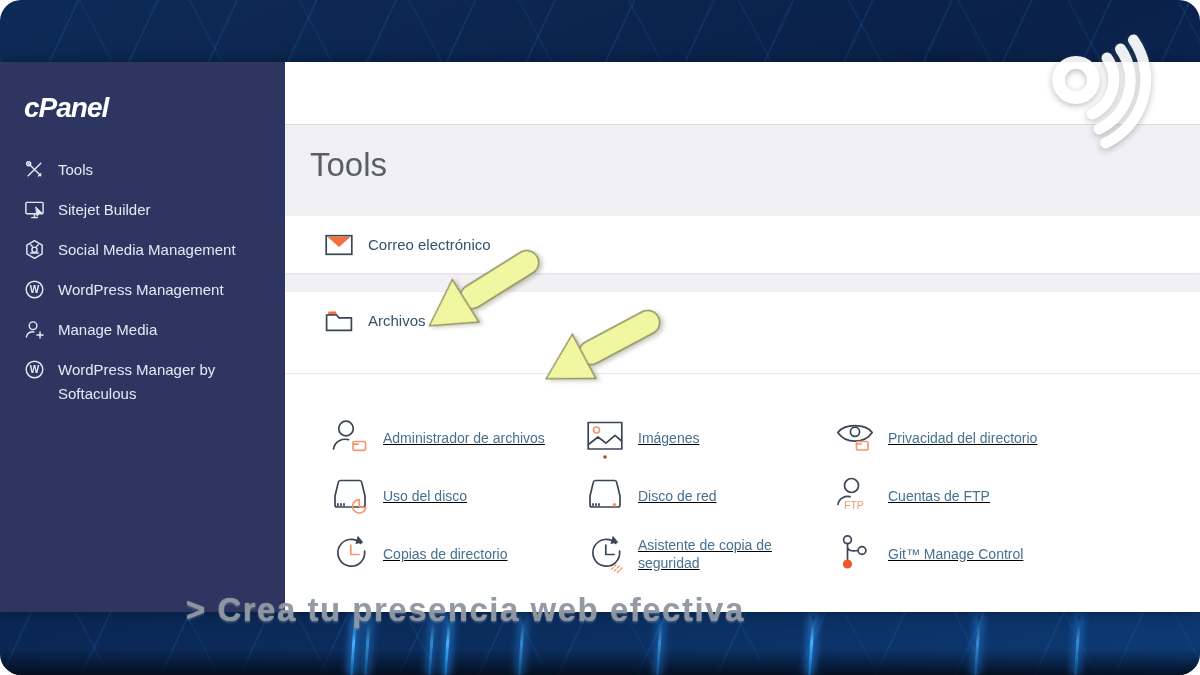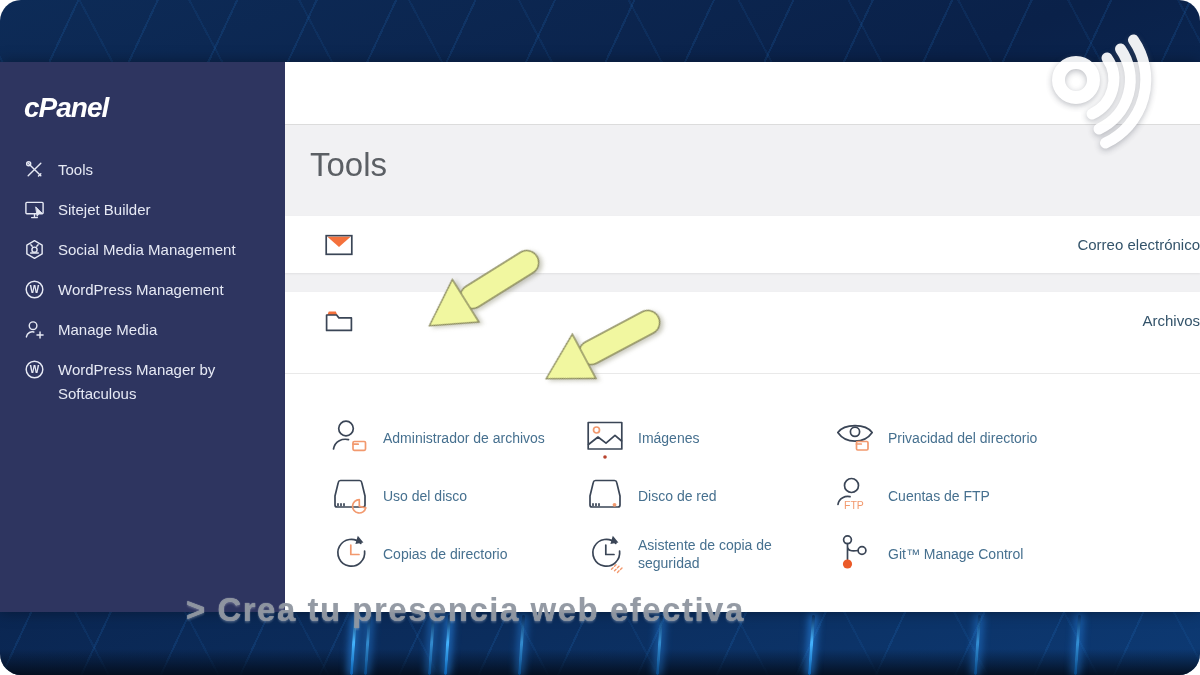--- a/index.html
+++ b/index.html
@@ -39,28 +39,28 @@
 
   .main { flex:1; display:flex; flex-direction:column; background:#f1f1f3; min-width:0; }
   .topbar { height:63px; flex:0 0 63px; background:#fff; border-bottom:1px solid #dcdcdc; }
   .content { flex:1; display:flex; flex-direction:column; min-height:0; }
   .page-title { font-size:33px; font-weight:400; color:#5b5f64; margin:21px 0 0 25px; }
 
   .panel { background:#fff; box-shadow:0 1px 2px rgba(0,0,0,.07); }
   .panel-email { margin-top:32px; height:57px; flex:0 0 57px; }
   .panel-archivos { margin-top:19px; flex:1; display:flex; flex-direction:column;gap:24px; }
 
-  .section-head { display:flex; align-items:center; height:57px; flex:0 0 57px; padding-left:40px; gap:15px; cursor:pointer;justify-content:space-between; }
+  .section-head { display:flex; align-items:center; height:57px; flex:0 0 57px; padding-left:40px; gap:15px; cursor:pointer; }
   .section-icon { width:28px; height:22px; }
   .section-icon svg { width:100%; height:100%; }
   .section-label { font-size:15px; color:#33536a; }
   .sec-divider { height:1px; background:#e9e9e9; flex:0 0 1px; }
 
   .tools-grid { display:grid; grid-template-columns:255px 250px 1fr; padding:11px 0 0 45px; }
-  .tool-item { display:flex; align-items:center; gap:13px; height:58px; cursor:pointer; padding-right:8px; }
+  .tool-item { display:flex; align-items:center; gap:13px; height:58px; cursor:pointer; padding-right:8px;text-decoration:underline; }
   .tool-icon { width:40px; height:42px; flex:0 0 40px; }
   .tool-icon svg { width:100%; height:100%; }
   .tool-label { font-size:14px; color:#46708f; line-height:1.3; }
 
   
   .arrow { position:absolute; transform-origin:6px 31px;
            filter:drop-shadow(2px 3px 2px rgba(70,70,25,.28)); }
   .arrow-1 { left:424px; top:292px; transform:rotate(-32deg); }
   .arrow-2 { left:541px; top:345px; transform:rotate(-28deg); }
 

